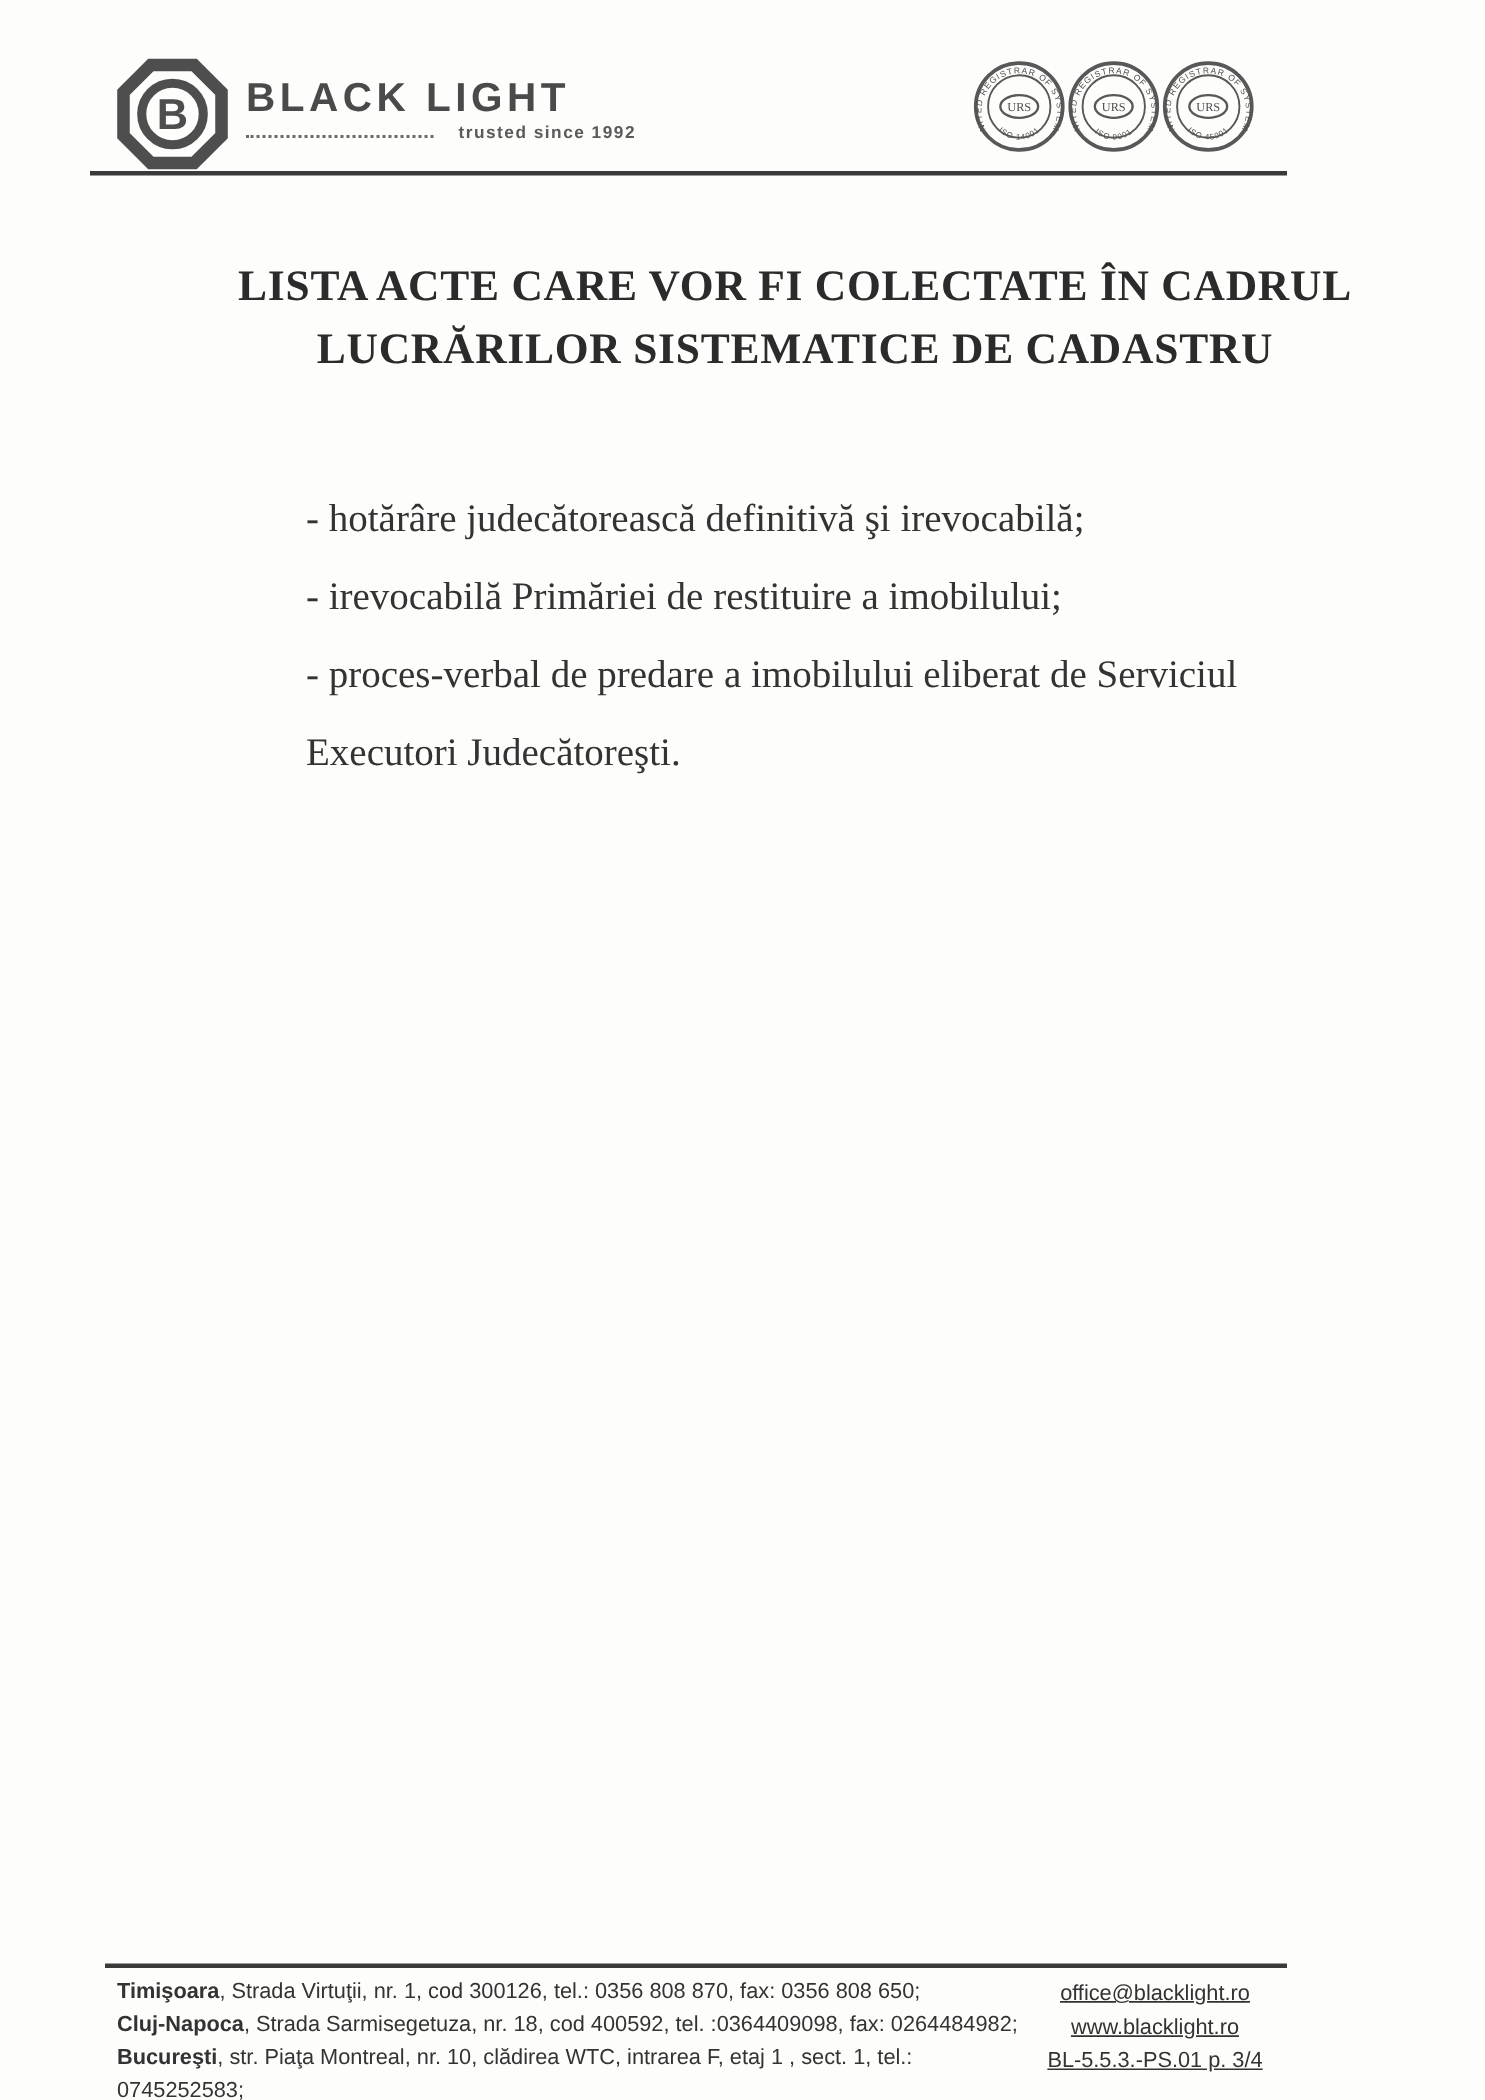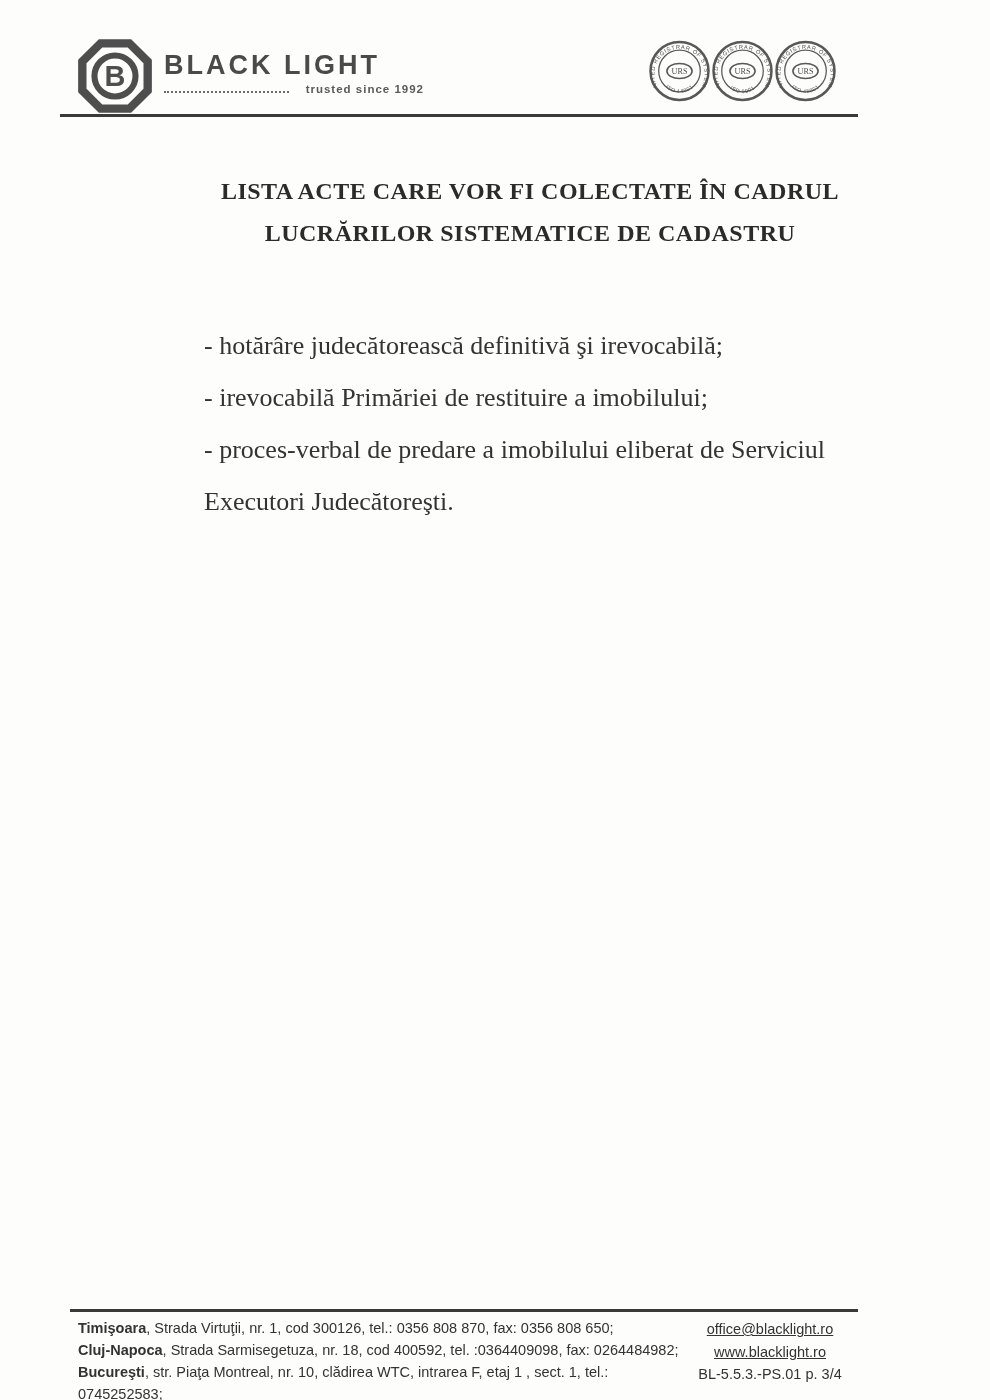--- a/index.html
+++ b/index.html
@@ -32,21 +32,21 @@
   }
   .seals{position:absolute;left:648px;top:38px;display:flex;}
   .seal{width:63px;height:66px;}
   .header-rule{
     position:absolute;left:60px;top:114px;width:798px;height:3px;
     background:#3a3a3a;
   }
   
   .doc-title{
     position:absolute;left:70px;top:170px;width:920px;
-    text-align:center;font-weight:bold;font-size:24px;line-height:42px;
+    text-align:center;font-weight:bold;font-size:29px;line-height:42px;
     letter-spacing:.5px;color:#2b2b2b;
   }
   
   .body-section{position:absolute;left:138px;top:314px;width:792px;}
   .section-heading{
     font-weight:bold;font-style:italic;font-size:26px;line-height:38px;
     color:#2e2e2e;
   }
   .doc-list{margin-top:6px;margin-left:66px;width:726px;}
   .doc-item{
@@ -60,21 +60,21 @@
   .footer-left{
     position:absolute;left:78px;top:1317px;width:610px;
     font-family:"Liberation Sans", sans-serif;
     font-size:14.5px;line-height:22px;color:#333;
   }
   .office-city{font-weight:bold;}
   .footer-right{
     position:absolute;left:662px;top:1318px;width:216px;
     text-align:center;
     font-family:"Liberation Sans", sans-serif;
-    font-size:14.5px;line-height:22.5px;color:#333;
+    font-size:14.5px;line-height:22.5px;color:#333;text-decoration:underline;
   }
   .footer-link{color:#333;text-decoration:underline;cursor:pointer;}
   .doc-code{color:#333;}
 </style>
 </head>
 <body>
 
 <div class="page">
 
   <svg width="0" height="0" style="position:absolute" aria-hidden="true">

